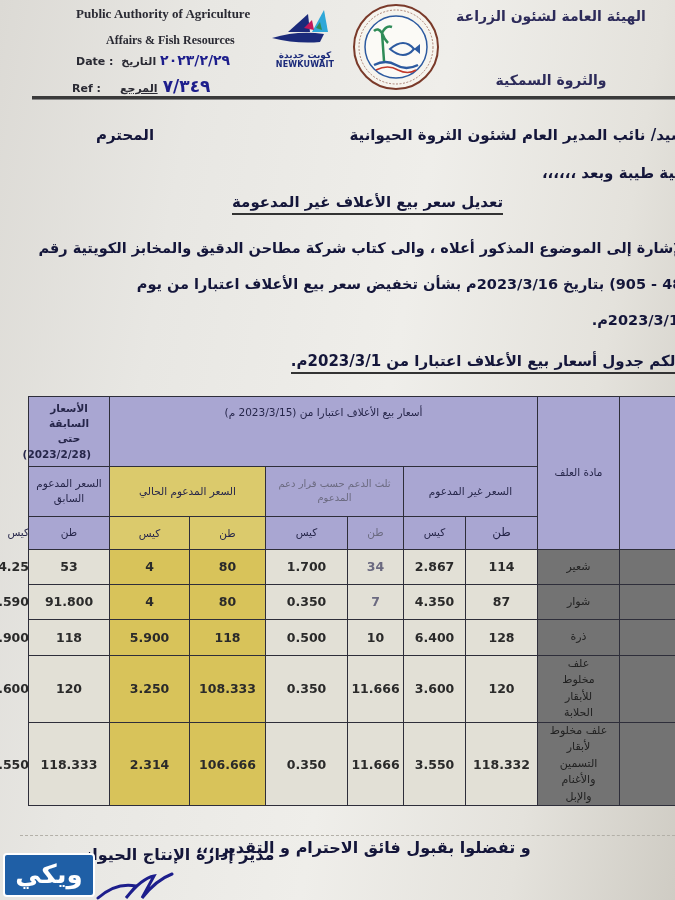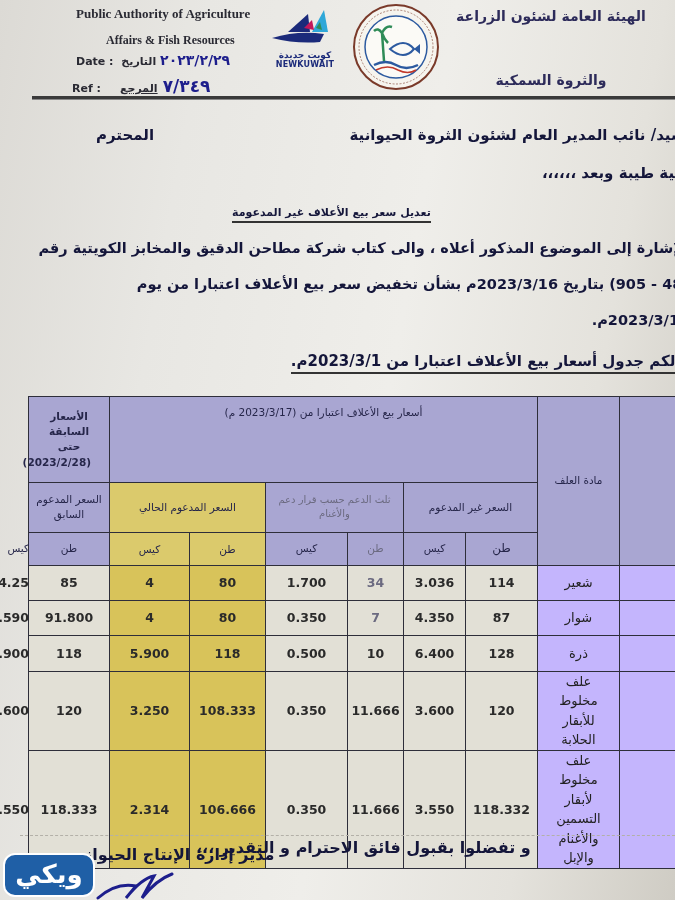--- a/index.html
+++ b/index.html
@@ -77,32 +77,32 @@
     border: 1.3px solid #2e2e3a;
     text-align: center;
     vertical-align: middle;
     font-size: 11px;
     color: #2a2a55;
   }
   .doc-table .hd { background: #a9a6d2; font-size: 10.5px; color: #26264a; line-height: 1.45; }
   .doc-table .hd-yellow { background: #dbca6c; font-size: 10.5px; color: #26264a; }
   .doc-table .cell { background: #e2e0d6; font-weight: bold; font-size: 12.5px; color: #2a2a2a; }
   .doc-table .cell-yellow { background: #d8c35a; font-weight: bold; font-size: 12.5px; color: #2a2a2a; }
-  .doc-table .name-cell { background: #c4b5fd; font-size: 13px; color: #222; line-height: 1.5; }
+  .doc-table .name-cell { background: #737373; font-size: 11px; color: #222; line-height: 1.5; }
   .faded { color: #6b6a80 !important; }
 
   
   .dash-rule {
     left: 20px; top: 835px; width: 655px; height: 0;
     border-top: 1px dashed #b3b0a8;
   }
   .watermark {
     left: 3px; top: 853px; width: 92px; height: 44px;
     background: #1f5fa6;
-    border-radius: 12px;
+    border-radius: 4px;
     border: 2px solid #fff;
     color: #fff;
     font-weight: bold;
     font-size: 26px;
     text-align: center;
     line-height: 38px;
     direction: rtl;
   }
 </style>
 </head>
@@ -149,21 +149,21 @@
 </div>
 
 <div class="abs ar-head" style="right:14px; top:8px; width:220px;">الهيئة العامة لشئون الزراعة</div>
 <div class="abs ar-head" style="right:14px; top:36px; width:220px;margin-top:36px;">والثروة السمكية</div>
 
 <div class="abs header-rule"></div>
 
 <div class="abs body-line" style="right:-22px; top:126px; font-size:15px;">السيد/ نائب المدير العام لشئون الثروة الحيوانية</div>
 <div class="abs body-line" style="left:96px; top:126px; font-size:15px;">المحترم</div>
 <div class="abs body-line" style="right:-16px; top:164px; font-size:15px;">تحية طيبة وبعد ،،،،،،</div>
-<div class="abs body-line underlined" style="left:232px; top:206px; font-size:11px;">تعديل سعر بيع الأعلاف غير المدعومة</div>
+<div class="abs body-line underlined" style="left:232px; top:193px; font-size:15px;">تعديل سعر بيع الأعلاف غير المدعومة</div>
 
 <div class="abs body-line" style="right:-20px; top:240px; font-size:14.5px;">بالإشارة إلى الموضوع المذكور أعلاه ، والى كتاب شركة مطاحن الدقيق والمخابز الكويتية رقم</div>
 <div class="abs body-line" style="right:-14px; top:276px; font-size:14.5px;">(48 - 905) بتاريخ 2023/3/16م بشأن تخفيض سعر بيع الأعلاف اعتبارا من يوم</div>
 <div class="abs body-line" style="right:-4px; top:312px; font-size:14.5px;">2023/3/1م.</div>
 <div class="abs body-line underlined" style="right:-44px; top:352px; font-size:15px;">نرفق لكم جدول أسعار بيع الأعلاف اعتبارا من 2023/3/1م.</div>
 
 <table class="doc-table">
   <colgroup>
     <col style="width:134px">
     <col style="width:82px">
@@ -172,50 +172,50 @@
     <col style="width:56px">
     <col style="width:82px">
     <col style="width:76px">
     <col style="width:80px">
     <col style="width:81px">
   </colgroup>
   <tbody>
       <tr style="height:54px;">
     <td class="hd" style="border-left:none; border-right:1.3px solid #2e2e3a;" rowspan="3"></td>
     <td class="hd" rowspan="3">مادة العلف</td>
-    <td class="hd" colspan="6" style="vertical-align:top; padding-top:8px;">أسعار بيع الأعلاف اعتبارا من (2023/3/17 م)</td>
-    <td class="hd" colspan="2" style="font-weight:bold; padding:12px 18px;">الأسعار السابقة حتى (2023/2/28)</td>
+    <td class="hd" colspan="6" style="vertical-align:top; padding-top:8px;">أسعار بيع الأعلاف اعتبارا من (2023/3/15 م)</td>
+    <td class="hd" colspan="2" style="font-weight:bold; padding:4px 18px;">الأسعار السابقة حتى (2023/2/28)</td>
   </tr>
   <tr style="height:50px;">
     <td class="hd" colspan="2">السعر غير المدعوم</td>
-    <td class="hd faded" colspan="2" style="padding:0 8px; font-size:10px;">ثلث الدعم حسب قرار دعم والأغنام</td>
+    <td class="hd faded" colspan="2" style="padding:0 8px; font-size:10px;">ثلث الدعم حسب قرار دعم المدعوم</td>
     <td class="hd-yellow" colspan="2">السعر المدعوم الحالي</td>
     <td class="hd" colspan="2">السعر المدعوم السابق</td>
   </tr>
   <tr style="height:33px;">
     <td class="hd" style="font-size:12px;">طن</td>
     <td class="hd">كيس</td>
     <td class="hd faded">طن</td>
     <td class="hd">كيس</td>
     <td class="hd-yellow">طن</td>
     <td class="hd-yellow">كيس</td>
     <td class="hd">طن</td>
     <td class="hd">كيس</td>
   </tr>
 
   <tr style="height:35px;">
     <td class="name-cell"></td>
     <td class="name-cell">شعير</td>
     <td class="cell">114</td>
-    <td class="cell">3.036</td>
+    <td class="cell">2.867</td>
     <td class="cell faded">34</td>
     <td class="cell">1.700</td>
     <td class="cell-yellow">80</td>
     <td class="cell-yellow">4</td>
-    <td class="cell">85</td>
+    <td class="cell">53</td>
     <td class="cell">4.25</td>
   </tr>
 
   <tr style="height:35px;">
     <td class="name-cell"></td>
     <td class="name-cell">شوار</td>
     <td class="cell">87</td>
     <td class="cell">4.350</td>
     <td class="cell faded">7</td>
     <td class="cell">0.350</td>

